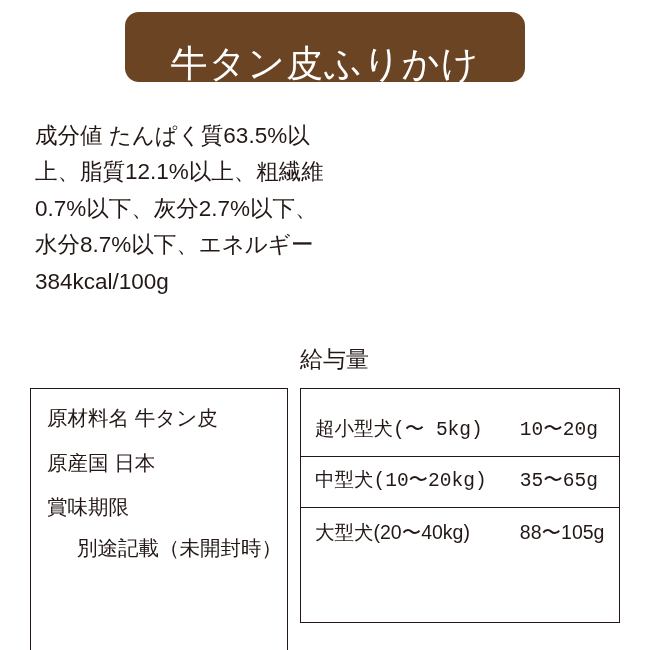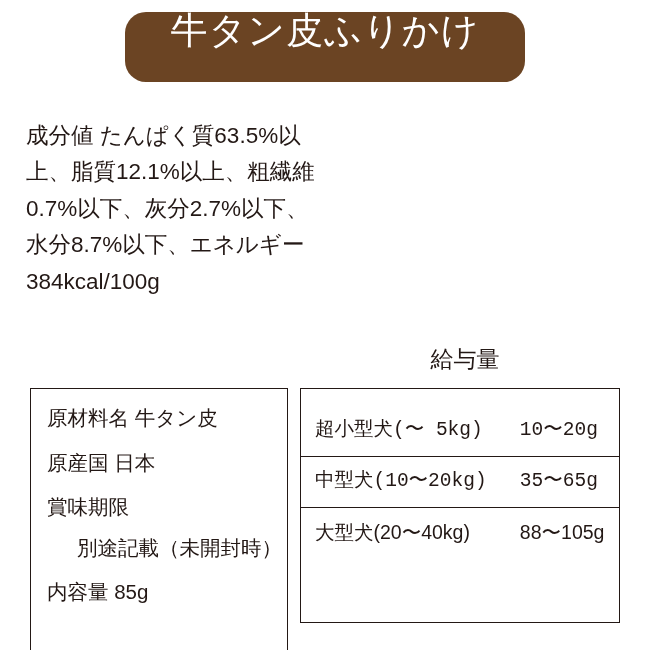--- a/index.html
+++ b/index.html
@@ -21,59 +21,59 @@
   }
 
   
   .title-banner {
     position: absolute;
     left: 125px;
     top: 12px;
     width: 400px;
     height: 70px;
     background: #6b4423;
-    border-radius: 21px;
+    border-radius: 14px;
     display: flex;
-    align-items: flex-start;
+    align-items: flex-end;
     justify-content: center;
   }
   .title-text {
     color: #ffffff;
     font-size: 37px;
     letter-spacing: 1px;
     font-weight: 400;
     line-height: 1;
     white-space: nowrap;
   }
 
   
   .cols {
     position: absolute;
     left: 0;
     top: 118px;
     width: 650px;
     display: flex;
     gap: 18px;
-    padding: 0 26px;
+    padding: 0 35px;
   }
   .col {
     width: 292px;
     font-size: 22.5px;
     line-height: 1.62;
     letter-spacing: 0px;
   }
   .col p { margin: 0; }
 
   
   .feeding-heading {
     position: absolute;
     left: 300px;
     top: 348px;
     width: 330px;
-    text-align: center;
+    text-align: left;
     font-size: 23px;
     line-height: 1;
   }
 
   
   .box {
     position: absolute;
     border: 1.5px solid #231815;
     background: #ffffff;
   }
@@ -136,21 +136,20 @@
     </div>
   </div>
 
   <div class="feeding-heading">給与量</div>
 
   <div class="box box-left">
     <div class="info-line">原材料名 牛タン皮</div>
     <div class="info-line">原産国 日本</div>
     <div class="info-line tight">賞味期限</div>
     <div class="info-line indent">別途記載（未開封時）</div>
-    <div class="info-line">内容量 85g</div>
   </div>
 
   <div class="box box-right">
     <table class="feed-table">
       <tbody>
         <tr>
           <td class="size">超小型犬(〜 5kg)</td>
           <td class="amount">10〜20g</td>
         </tr>
         <tr>

